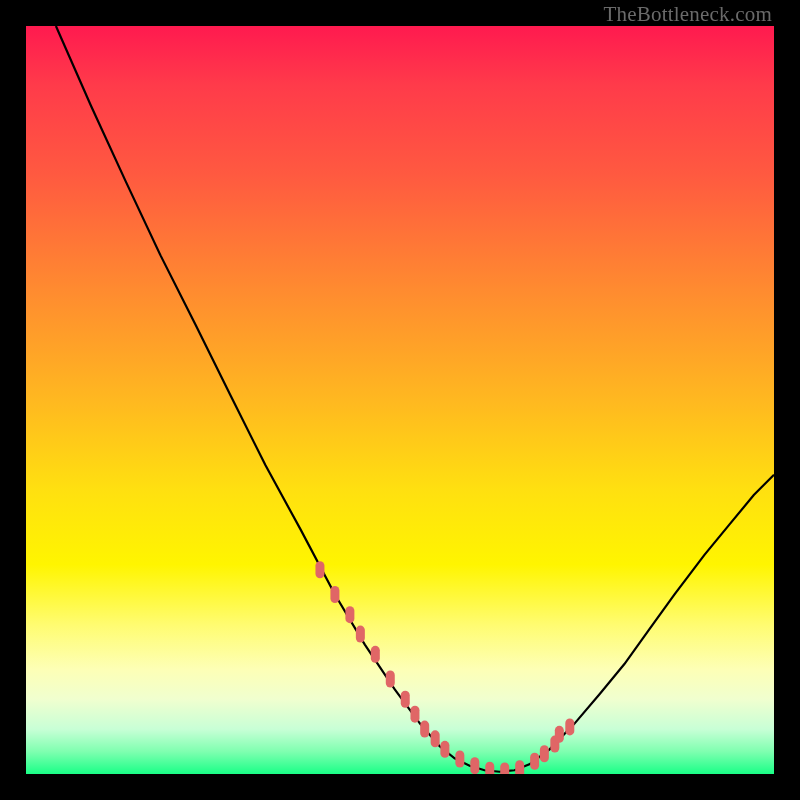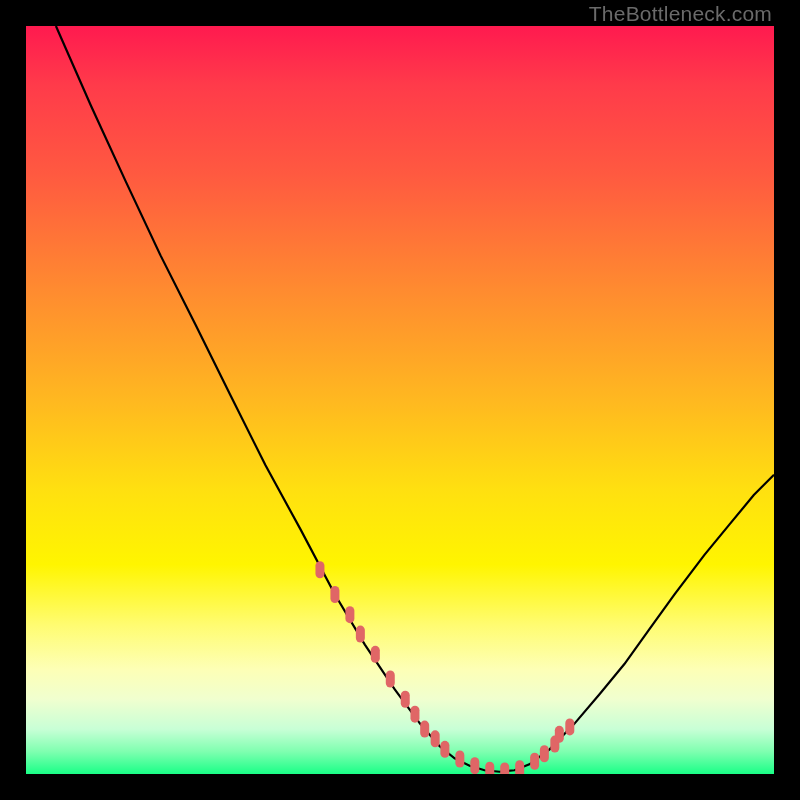--- a/index.html
+++ b/index.html
@@ -11,20 +11,21 @@
     overflow: hidden;
     font-family: Arial, Helvetica, sans-serif;
   }
   .frame {
     position: absolute;
     left: 0;
     top: 0;
     width: 800px;
     height: 800px;
     background: #000;
+    font-family: Liberation Serif, serif;
   }
   .plot {
     position: absolute;
     left: 26px;
     top: 26px;
     width: 748px;
     height: 748px;
     overflow: hidden;
   }
   .gradient {

